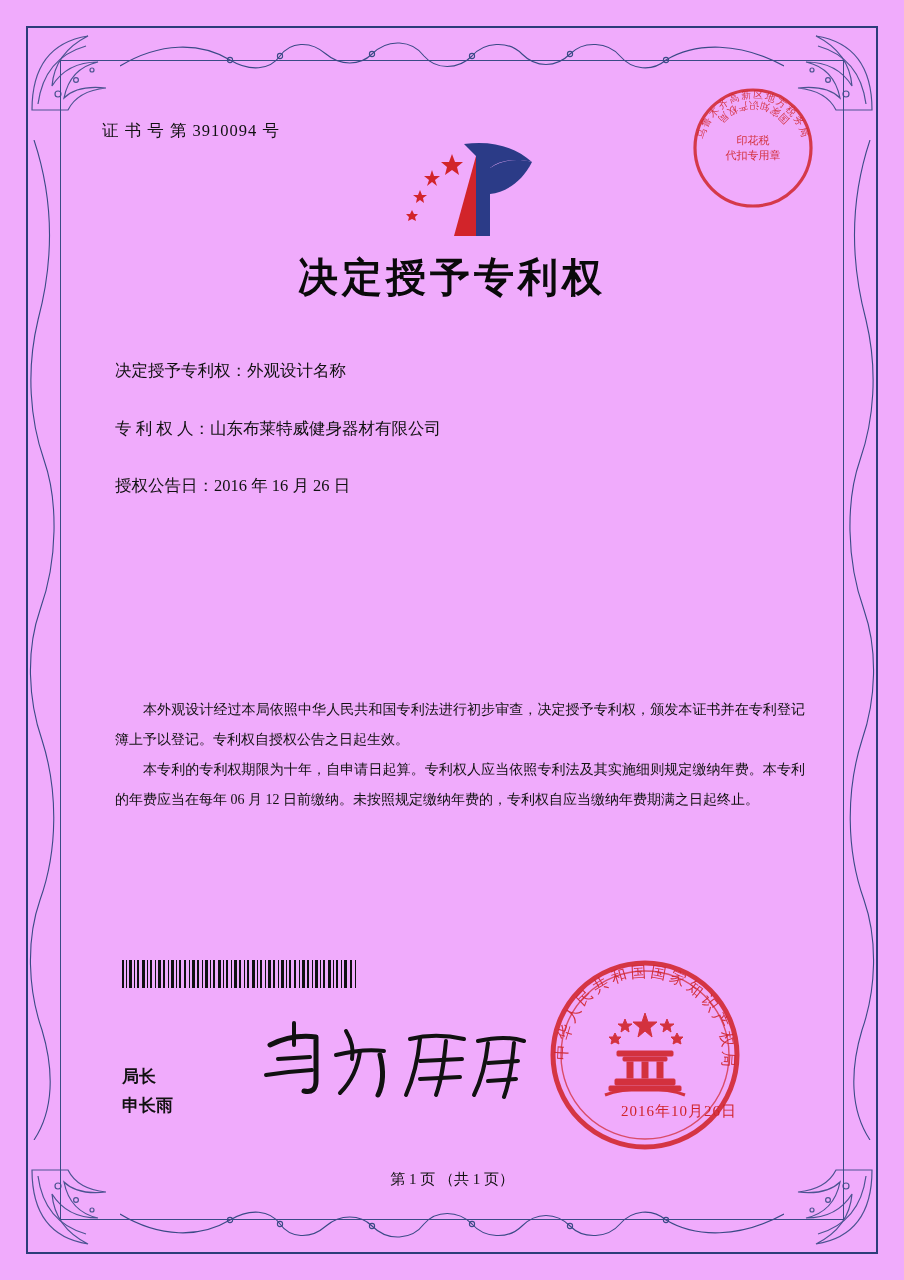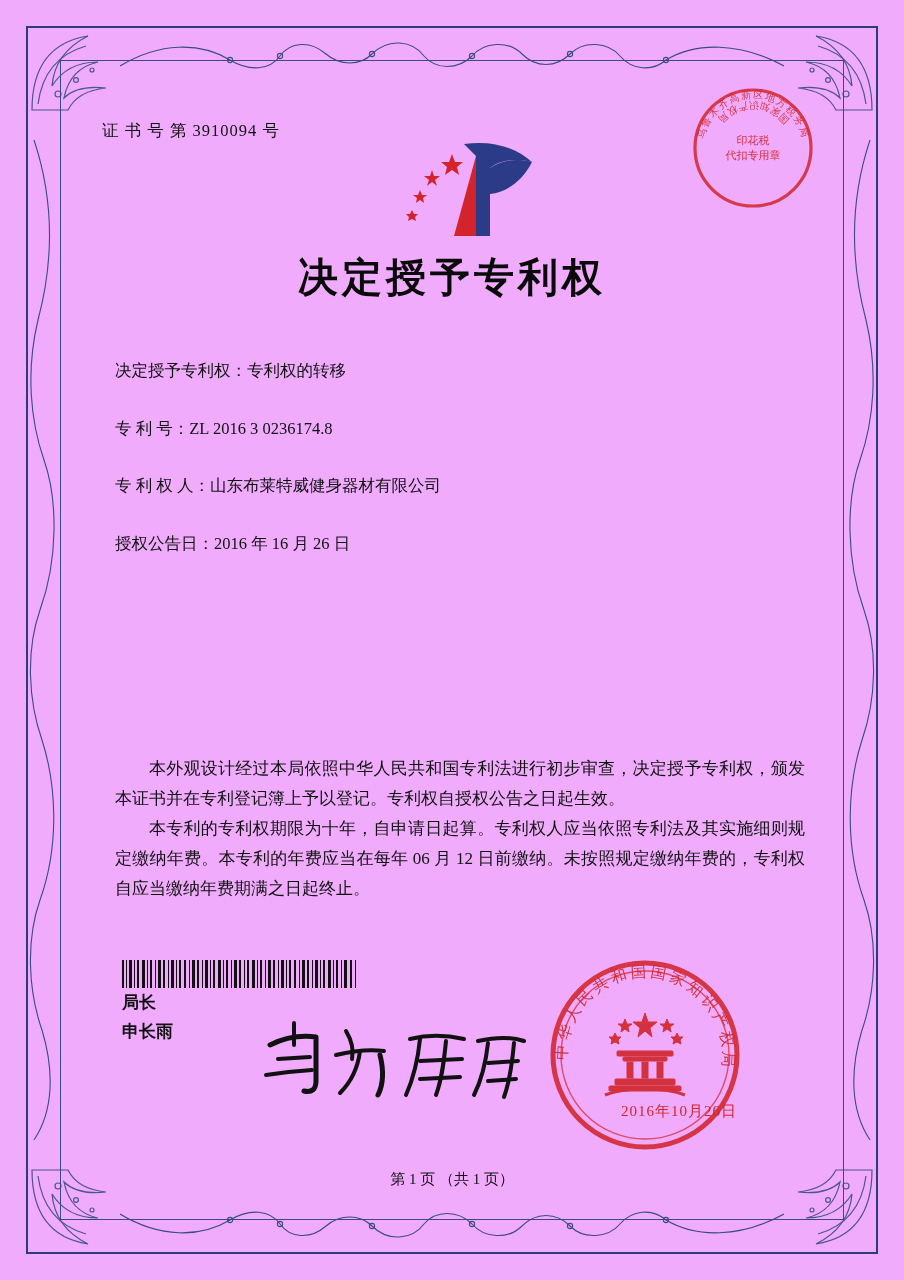--- a/index.html
+++ b/index.html
@@ -130,23 +130,23 @@
     color: #111;
   }
   .field .val {
     display: inline-block;
     color: #111;
   }
 
   .body-text {
     position: absolute;
     left: 55px;
-    top: 694px;
+    top: 635px;
     width: 690px;
-    font-size: 17px;
+    font-size: 14px;
     line-height: 30px;
     color: #111;
     text-align: justify;
   }
   .body-text p {
     margin: 0;
     text-indent: 2em;
   }
 
   
@@ -156,21 +156,21 @@
     top: 900px;
     width: 240px;
     height: 28px;
   }
   .barcode svg { width: 100%; height: 100%; display: block; }
 
   
   .sig-block {
     position: absolute;
     left: 62px;
-    top: 928px;
+    top: 1002px;
     font-size: 17px;
     line-height: 29px;
     color: #111;
     font-weight: bold;
     font-family: "DejaVu Serif", "Liberation Serif", serif;
   }
   .signature {
     position: absolute;
     left: 200px;
     top: 955px;
@@ -314,24 +314,21 @@
           <polygon points="30,58 32,63 37,63 33,66 34,71 30,68 26,71 27,66 23,63 28,63"></polygon>
           <polygon points="22,78 24,82 28,82 25,85 26,89 22,87 18,89 19,85 16,82 20,82"></polygon>
         </g>
       </svg>
     </div>
 
     <div class="title">决定授予专利权</div>
 
     <div class="fields">
       <div class="field">
-        <span class="lbl">决定授予专利权：</span><span class="val">专利权的转移</span>
-      </div>
-      <div class="field">
-        <span class="lbl">专  利  号：</span><span class="val">ZL 2016 3 0236174.8</span>
+        <span class="lbl">决定授予专利权：</span><span class="val">外观设计名称</span>
       </div>
       <div class="field">
         <span class="lbl">专 利 权 人：</span><span class="val">山东布莱特威健身器材有限公司</span>
       </div>
       <div class="field">
         <span class="lbl">授权公告日：</span><span class="val">2016 年 16 月 26 日</span>
       </div>
     </div>
 
     <div class="body-text">

